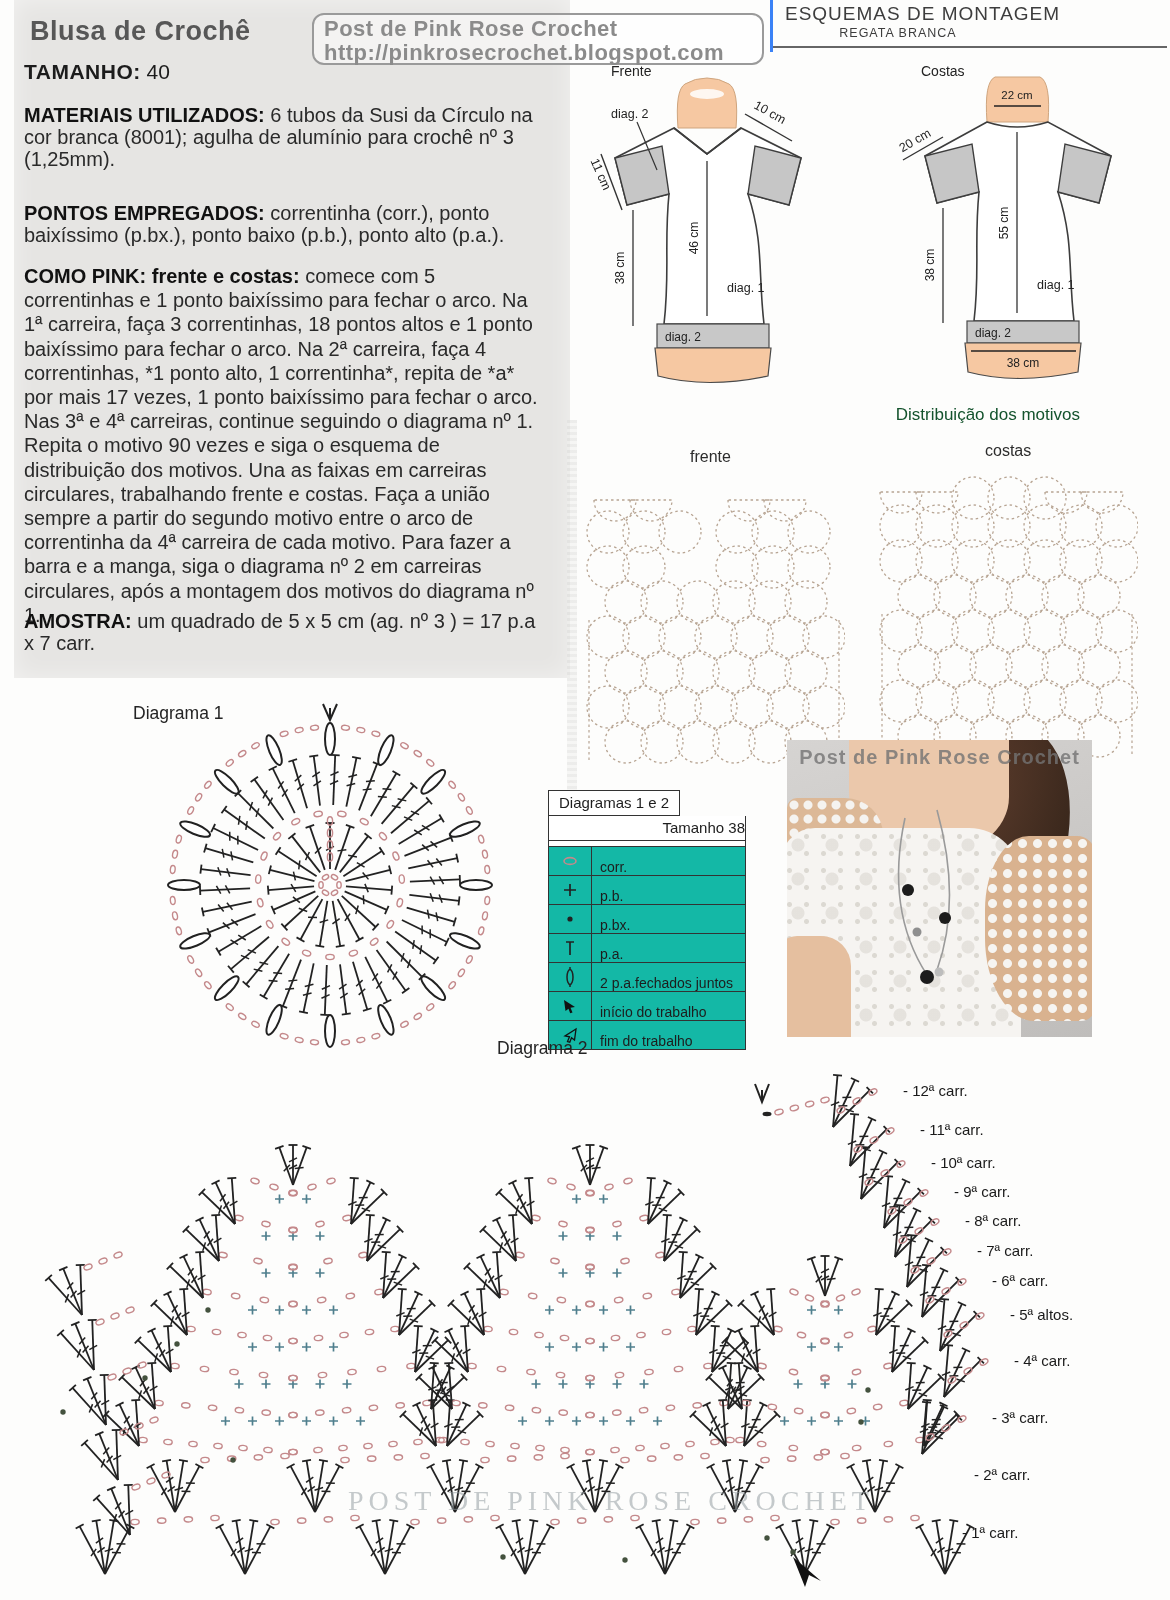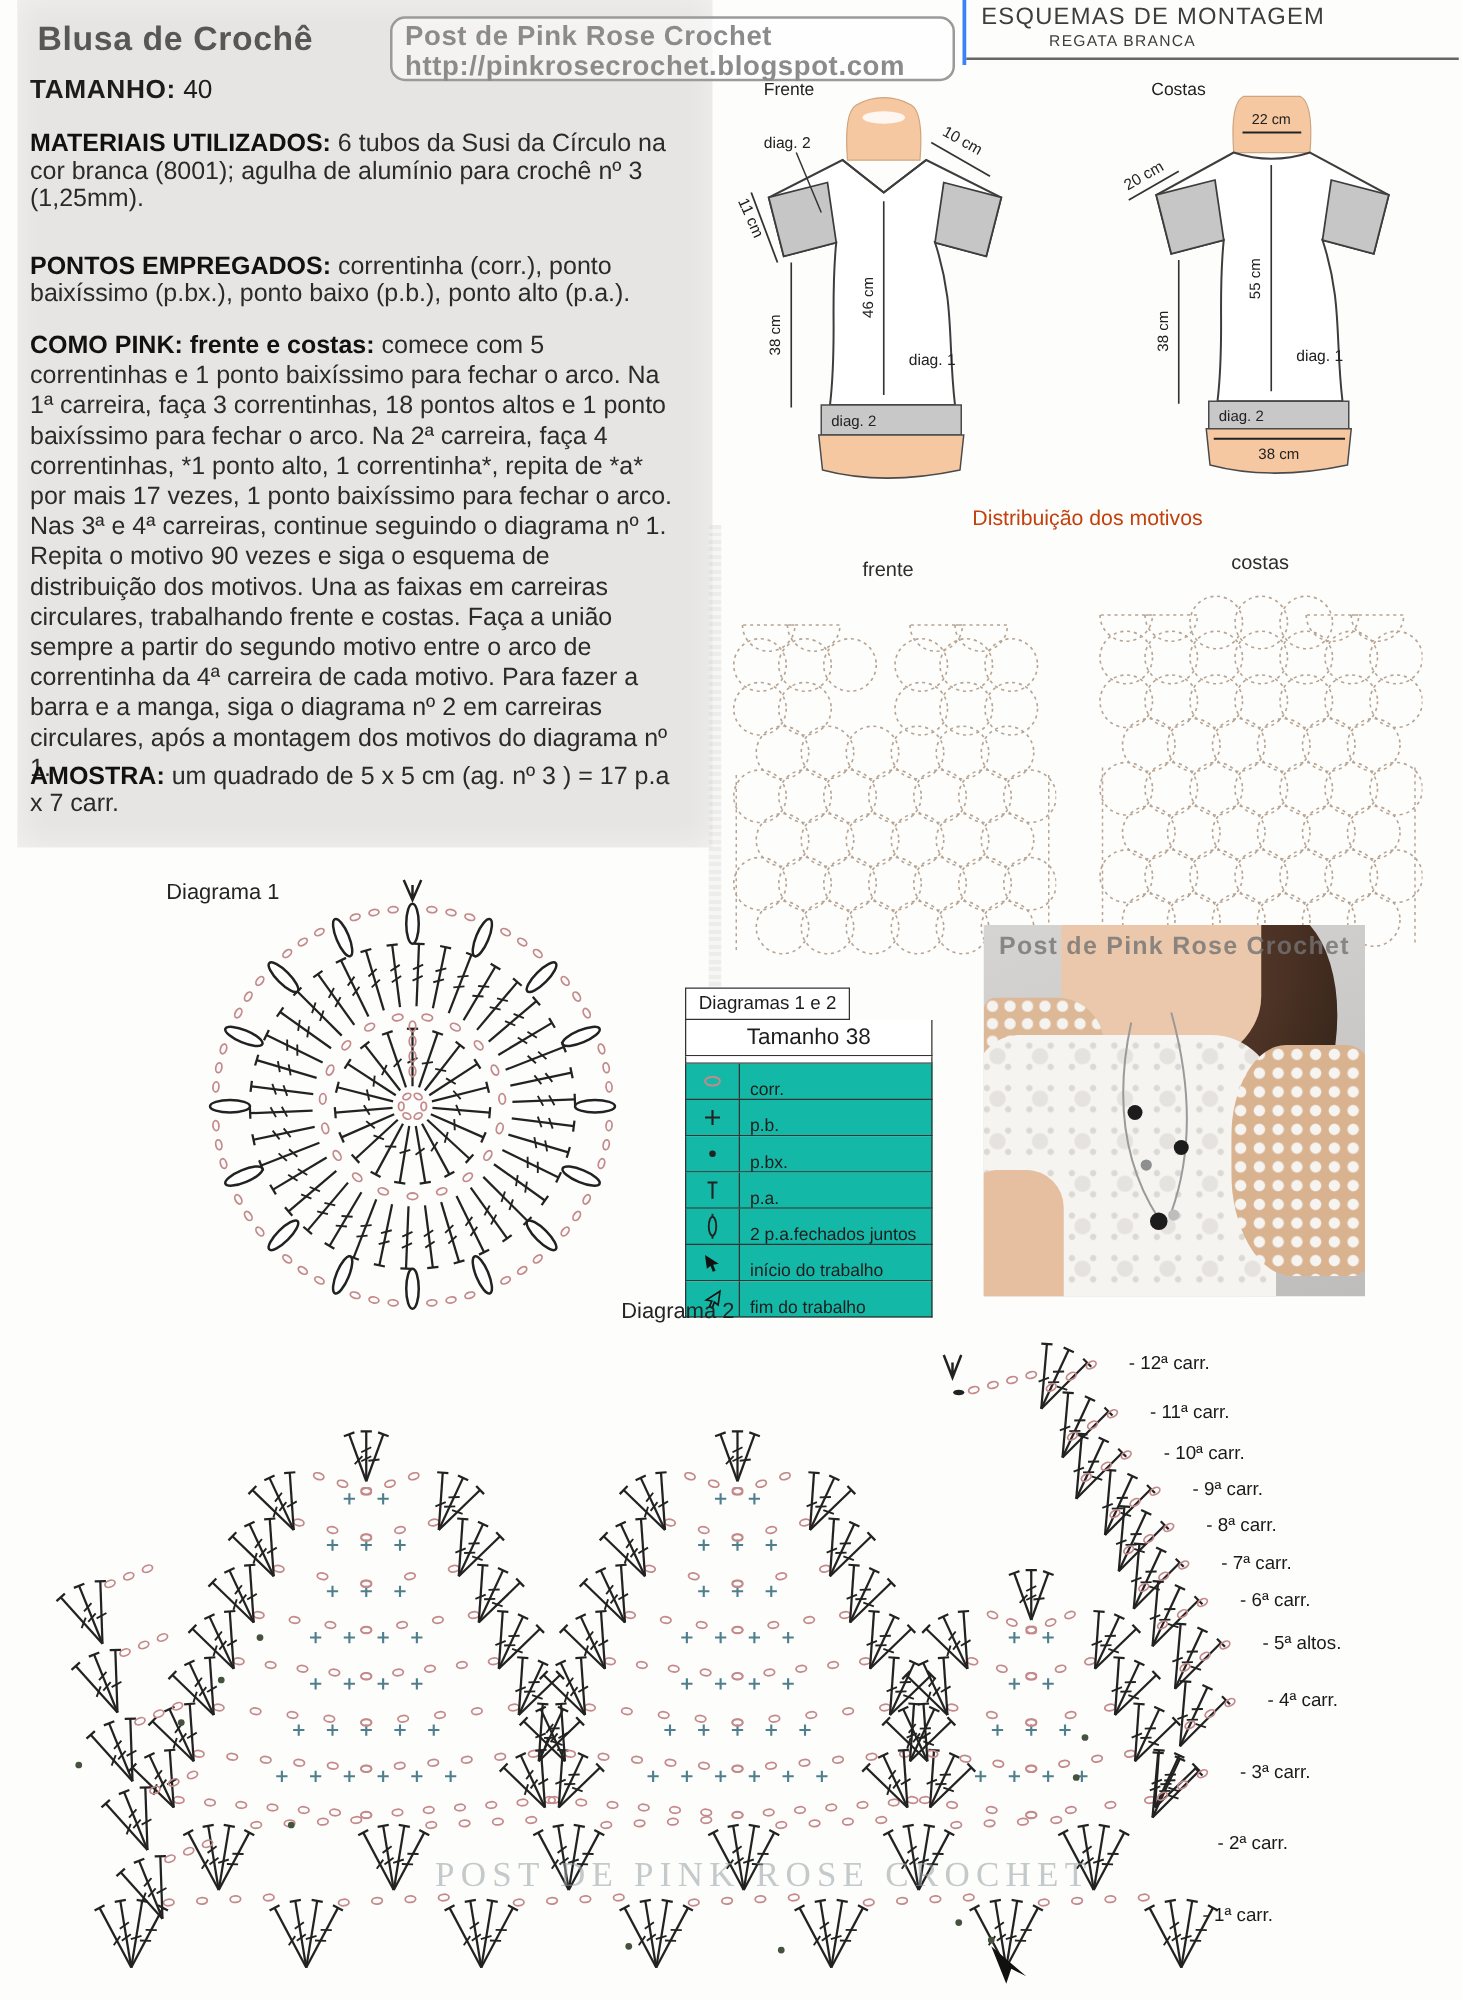--- a/index.html
+++ b/index.html
@@ -19,30 +19,30 @@
           border-radius:12px;background:rgba(255,255,255,.55);padding:2px 10px;box-sizing:border-box;}
   .wm-box div{font-weight:bold;color:#8b8b8b;font-size:22px;line-height:24px;letter-spacing:.5px;white-space:nowrap;}
   
   .mont-head{position:absolute;left:770px;top:0;width:398px;height:52px;border-left:3px solid #3b82f6;}
   .mont-title{position:absolute;left:12px;top:3px;font-size:19px;color:#3d3d3d;letter-spacing:1px;}
   .mont-sub{position:absolute;left:0;top:26px;width:250px;text-align:center;font-size:12.5px;color:#3d3d3d;letter-spacing:1px;}
   .mont-rule{position:absolute;left:0;top:46px;width:394px;border-top:2px solid #666;}
   .schematic{position:absolute;}
   .svgtext{font-family:"Liberation Sans",sans-serif;fill:#222;}
   
-  .motif-title{position:absolute;left:660px;top:405px;width:420px;text-align:center;font-size:17px;color:#c2410c;}
+  .motif-title{position:absolute;left:660px;top:405px;width:420px;text-align:right;font-size:17px;color:#14532d;}
   .motif-label{position:absolute;font-size:16px;color:#2c2c2c;}
   .scan-strip{position:absolute;left:567px;top:420px;width:10px;height:620px;opacity:.5;
     background:repeating-linear-gradient(180deg,#dcdcda 0 3px,#efefed 3px 6px);}
   
   .diag-label{position:absolute;font-size:17.5px;color:#242424;}
   
   .legend{position:absolute;left:548px;top:790px;width:198px;font-size:14px;color:#1d1d1d;}
   .legend .tab{border:1.5px solid #333;background:#fff;display:inline-block;padding:3px 10px 4px;font-size:15px;}
-  .legend .size{border:1.5px solid #333;border-top:none;background:#fff;text-align:center;padding:3px 0 4px;font-size:18px;}
+  .legend .size{border:1.5px solid #333;border-top:none;background:#fff;text-align:right;padding:3px 0 4px;font-size:15px;}
   .legend .spacer{border:1.5px solid #333;border-top:none;height:5px;background:#fff;}
   .legend .row{display:flex;border:1.5px solid #333;border-top:none;background:#14b8a6;height:28px;align-items:flex-end;}
   .legend .sym{width:42px;border-right:1.5px solid #333;height:100%;display:flex;align-items:center;justify-content:center;}
   .legend .lab{padding-left:8px;white-space:nowrap;}
   
   .photo{position:absolute;left:787px;top:740px;width:305px;height:297px;overflow:hidden;
          background:linear-gradient(160deg,#d6d4d2 0%,#c9c7c5 55%,#bfbdbb 100%);}
   .photo .hair{position:absolute;left:128px;top:-20px;width:150px;height:250px;background:
       radial-gradient(ellipse at 40% 30%,#57392a 0%,#3e2a1e 60%,#2f2016 100%);
       border-radius:45% 55% 60% 50%;transform:rotate(14deg);}

